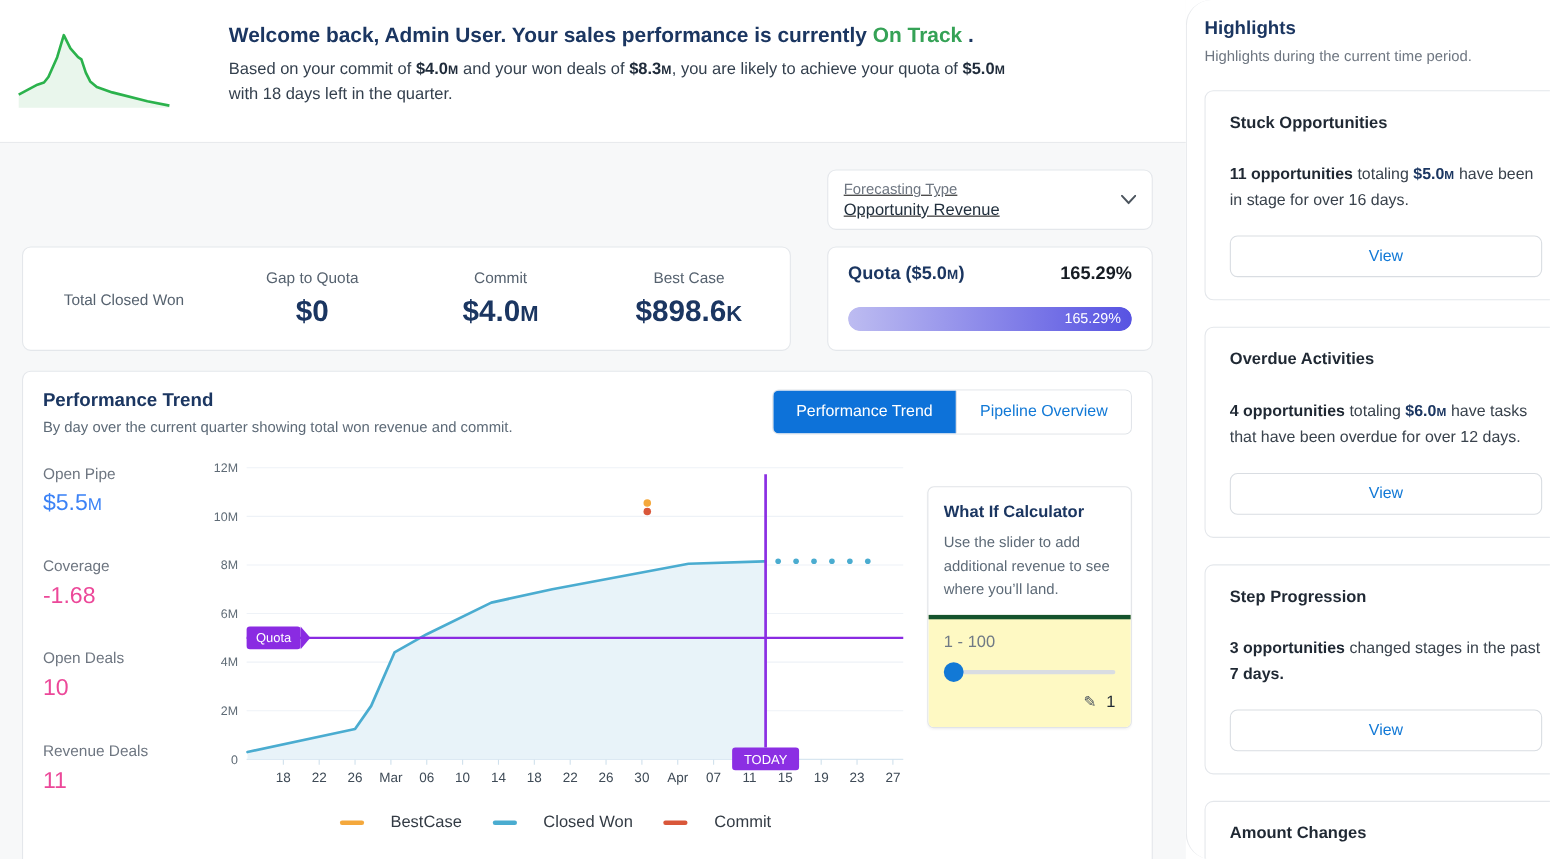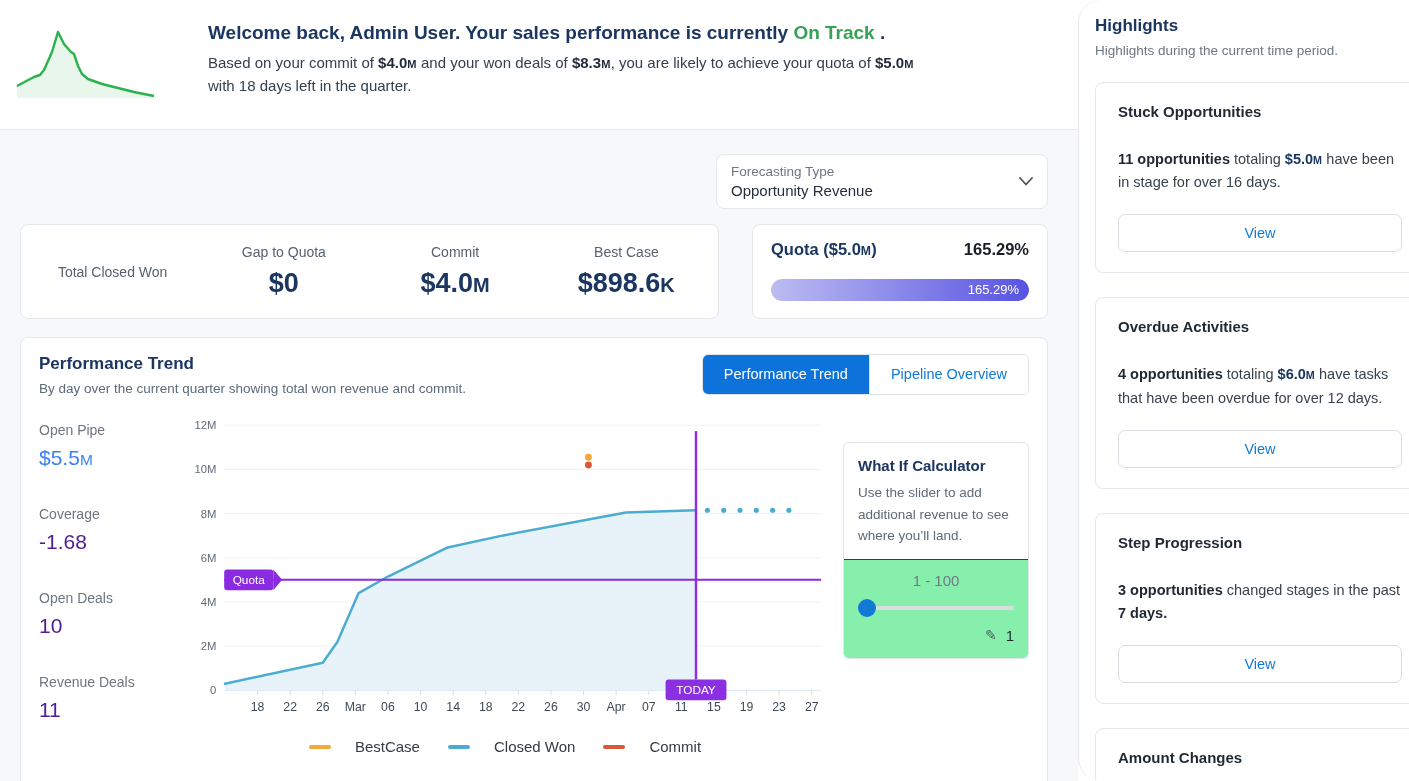--- a/index.html
+++ b/index.html
@@ -16,22 +16,22 @@
   .welcome-text { padding-top:4px; }
   .welcome-text h1 { font-size:19px; font-weight:bold; color:#1b3661; margin-bottom:7px; }
   .welcome-text h1 .ok { color:#35a256; }
   .welcome-body { font-size:15px; color:#34404e; line-height:1.55; width:712px; }
   .welcome-body b { color:#1f2b3a; }
   .sfx { font-size:74%; letter-spacing:.3px; }
 
   .content { padding:24px 30px 0 20px; flex:1; }
 
   .forecast-row { display:flex; justify-content:flex-end; }
-  .forecast-card { width:332px; background:#fff; border:1px solid #e4e7eb; border-radius:8px;
-    padding:9px 14px; position:relative; cursor:pointer; }
+  .forecast-card { width:296px; background:#fff; border:1px solid #e4e7eb; border-radius:8px;
+    padding:9px 14px; position:relative; cursor:pointer;text-decoration:underline; }
   .forecast-card .flabel { font-size:13.5px; color:#6e7681; }
   .forecast-card .fvalue { font-size:15px; color:#22303e; margin-top:3px; }
   .chev { position:absolute; right:14px; top:22px; }
 
   .stats-row { display:flex; gap:33px; margin-top:15px; align-items:stretch; }
   .stats-card { flex:1; background:#fff; border:1px solid #e4e7eb; border-radius:8px;
     display:flex; align-items:center; padding:16px 6px; height:95px; }
   .stat { flex:1; text-align:center; }
   .stat .slabel { font-size:14px; color:#56626f; }
   .stat .svalue { font-size:27px; font-weight:bold; color:#1b3661; margin-top:8px; }
@@ -53,38 +53,38 @@
   .tabs { display:flex; border:1px solid #dfe3e8; border-radius:6px; overflow:hidden; height:41px; flex:none; }
   .tab { padding:0 21px; line-height:39px; font-size:14.5px; background:#fff; color:#1279d6;
     cursor:pointer; white-space:nowrap; }
   .tab + .tab { border-left:1px solid #dfe3e8; }
   .tab.active { background:#0d72d9; color:#fff; }
 
   .chart-area { display:flex; margin-top:20px; }
   .side-stats { width:142px; flex:none; padding-top:6px; }
   .side-stat { margin-bottom:36px; }
   .side-stat .slabel { font-size:14px; color:#6e7681; }
-  .side-stat .svalue { font-size:21px; color:#4c1d95; margin-top:8px; }
+  .side-stat .svalue { font-size:21px; color:#ec4899; margin-top:8px; }
   .side-stat .svalue.navy { color:#3b82f6; }
 
   .chart-wrap { width:648px; flex:none; }
   .ylab { font-size:11.5px; fill:#5f6b76; }
   .xlab { font-size:12.5px; fill:#3e4a56; }
   .badge-txt { font-size:12px; fill:#fff; }
   .legend { display:flex; justify-content:center; gap:28px; margin-top:6px; }
   .legend-item { display:flex; align-items:center; gap:24px; font-size:15px; color:#333b44; }
   .legend-swatch { width:22px; height:4px; border-radius:2px; }
 
   .whatif { width:186px; flex:none; margin-left:14px; margin-top:26px; background:#fff;
     border:1px solid #e1e4e8; border-radius:6px; overflow:hidden; align-self:flex-start;
     box-shadow:0 1px 2px rgba(0,0,0,.04); }
   .whatif-top { padding:14px 14px 12px 14px; }
   .whatif-title { font-size:15px; font-weight:bold; color:#1b3661; }
   .whatif-desc { font-size:13.5px; color:#5d6a77; line-height:1.6; margin-top:8px; }
-  .whatif-bottom { background:#86efac; border-top:1px solid #14532d; padding:12px 14px 14px 14px;text-align:center; }
+  .whatif-bottom { background:#fef9c3; border-top:4px solid #14532d; padding:12px 14px 14px 14px; }
   .whatif-range { font-size:15px; color:#707a85; }
   .slider { position:relative; height:18px; margin-top:10px; cursor:pointer; }
   .slider-track { position:absolute; top:7px; left:0; right:0; height:4px; background:#d9dde2; border-radius:2px; }
   .slider-thumb { position:absolute; top:0; left:0; width:18px; height:18px; border-radius:50%; background:#1279d6; }
   .whatif-foot { display:flex; justify-content:flex-end; align-items:center; gap:9px; margin-top:10px; }
   .pencil { font-size:14px; color:#4c555e; cursor:pointer; }
   .whatif-val { font-size:15px; color:#1f2833; }
 
   
   .sidebar { flex:1; background:#fff; border-left:1px solid #e7e9ec; padding:16px 0 0 16px; overflow:hidden;border-radius:23px; }

